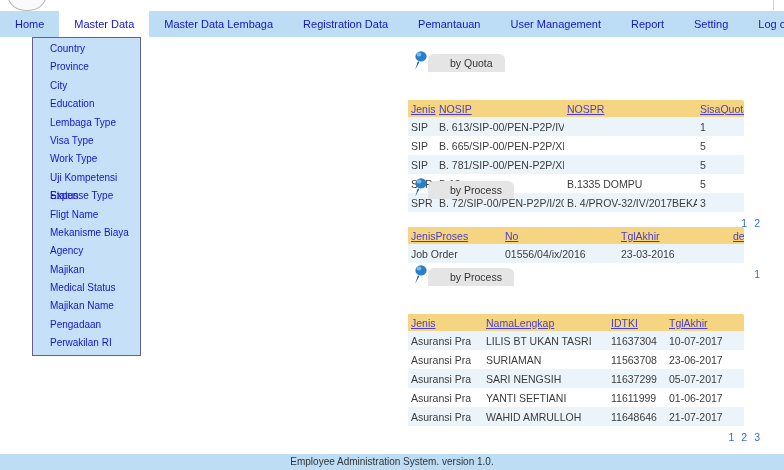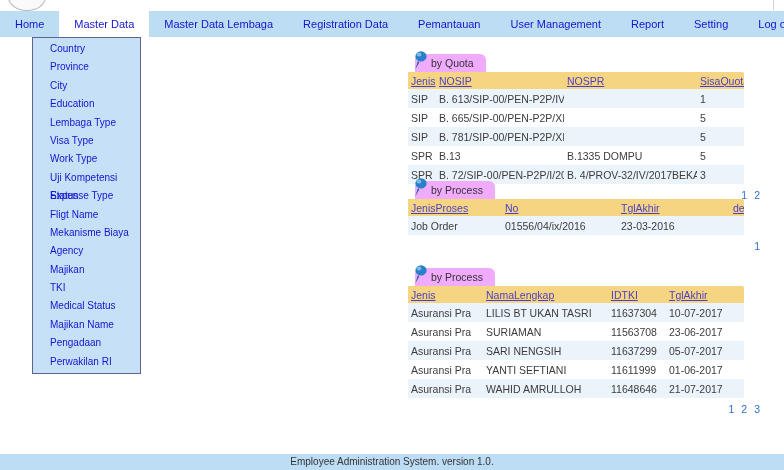--- a/index.html
+++ b/index.html
@@ -19,23 +19,23 @@
 
   .dropdown{position:absolute;top:37px;left:32px;width:91px;background:#C6E0F8;
     border:1px solid #62628e;z-index:6;padding:2px 8px;}
   .dd-item{height:18.4px;line-height:18.4px;padding-left:9px;font-size:10px;color:#1414cc;cursor:pointer;}
 
   .panel{position:absolute;left:408px;width:336px;font-size:10.5px;}
   #panel-0{top:54px;}
   #panel-1{top:181px;}
   #panel-2{top:268px;}
   .pin{position:absolute;left:3px;top:-4px;width:18px;height:22px;z-index:2;}
-  .tab{display:inline-block;margin-left:7px;background:#f0abfc;border-radius:6px 6px 0 0;
-    height:18px;line-height:19px;padding:0 12px 0 16px;color:#333;position:relative;}
-  .thead{display:grid;background:#F5D582;height:17px;align-items:center;border-radius:0 2px 0 0;}
+  .tab{display:inline-block;margin-left:20px;background:#e5e5e5;border-radius:6px 6px 0 0;
+    height:18px;line-height:19px;padding:0 12px 0 22px;color:#333;position:relative;}
+  .thead{display:grid;background:#F5D582;height:17px;align-items:center;border-radius:0 2px 0 0;margin-top:28px;}
   .th{color:#4b3fc4;text-decoration:underline;padding-left:3px;cursor:pointer;overflow:hidden;}
   .tbody .trow{display:grid;height:19px;align-items:center;color:#3c3c3c;}
   .tbody .trow:nth-child(odd){background:#EBF3FB;}
   .td{padding-left:3px;white-space:nowrap;overflow:hidden;}
   .g0{grid-template-columns:28px 128px 133px 1fr;}
   .g1{grid-template-columns:94px 116px 112px 1fr;}
   .g2{grid-template-columns:75px 125px 58px 1fr;}
   .pagination{text-align:right;margin:5px -16px 0 0;color:#2e6fd0;font-size:10.5px;}
   .page-link{margin-left:7px;cursor:pointer;}
 
@@ -71,21 +71,20 @@
     <div class="dd-item">Education</div>
     <div class="dd-item">Lembaga Type</div>
     <div class="dd-item">Visa Type</div>
     <div class="dd-item">Work Type</div>
     <div class="dd-item">Uji Kompetensi Status</div>
     <div class="dd-item">Expense Type</div>
     <div class="dd-item">Fligt Name</div>
     <div class="dd-item">Mekanisme Biaya</div>
     <div class="dd-item">Agency</div>
     <div class="dd-item">Majikan</div>
-    <div class="dd-item">TKI</div>
     <div class="dd-item">Medical Status</div>
     <div class="dd-item">Majikan Name</div>
     <div class="dd-item">Pengadaan</div>
     <div class="dd-item">Perwakilan RI</div>
   </div>
 
 <div id="panels">
 
 <div class="panel" id="panel-0"><span class="pin"><svg viewBox="0 0 18 22" width="18" height="22">
           <path d="M7 11 L4.2 19.5 L8.2 12.5 Z" fill="#1b5e96"></path>

